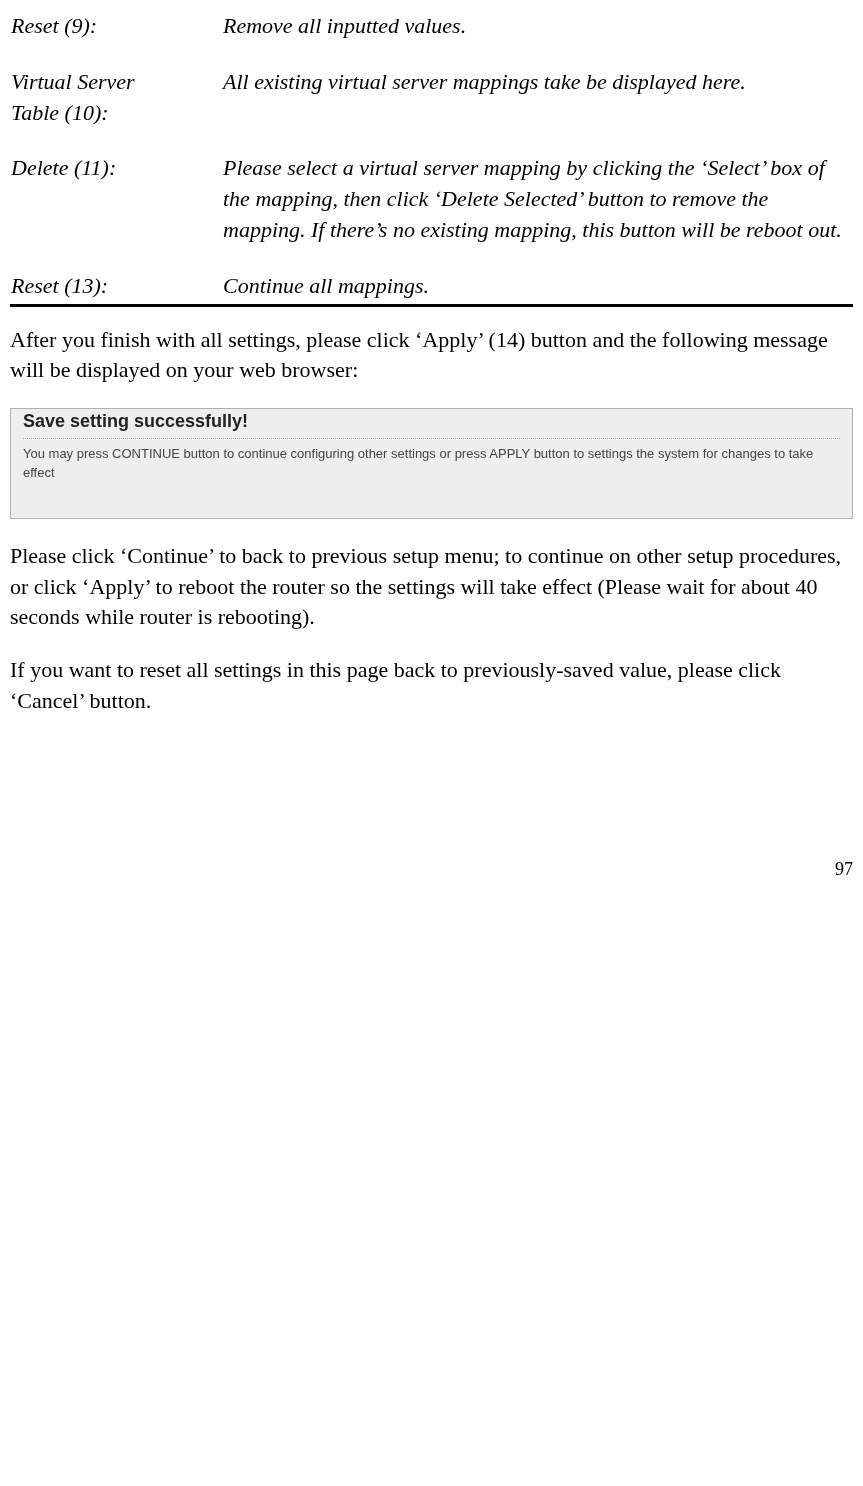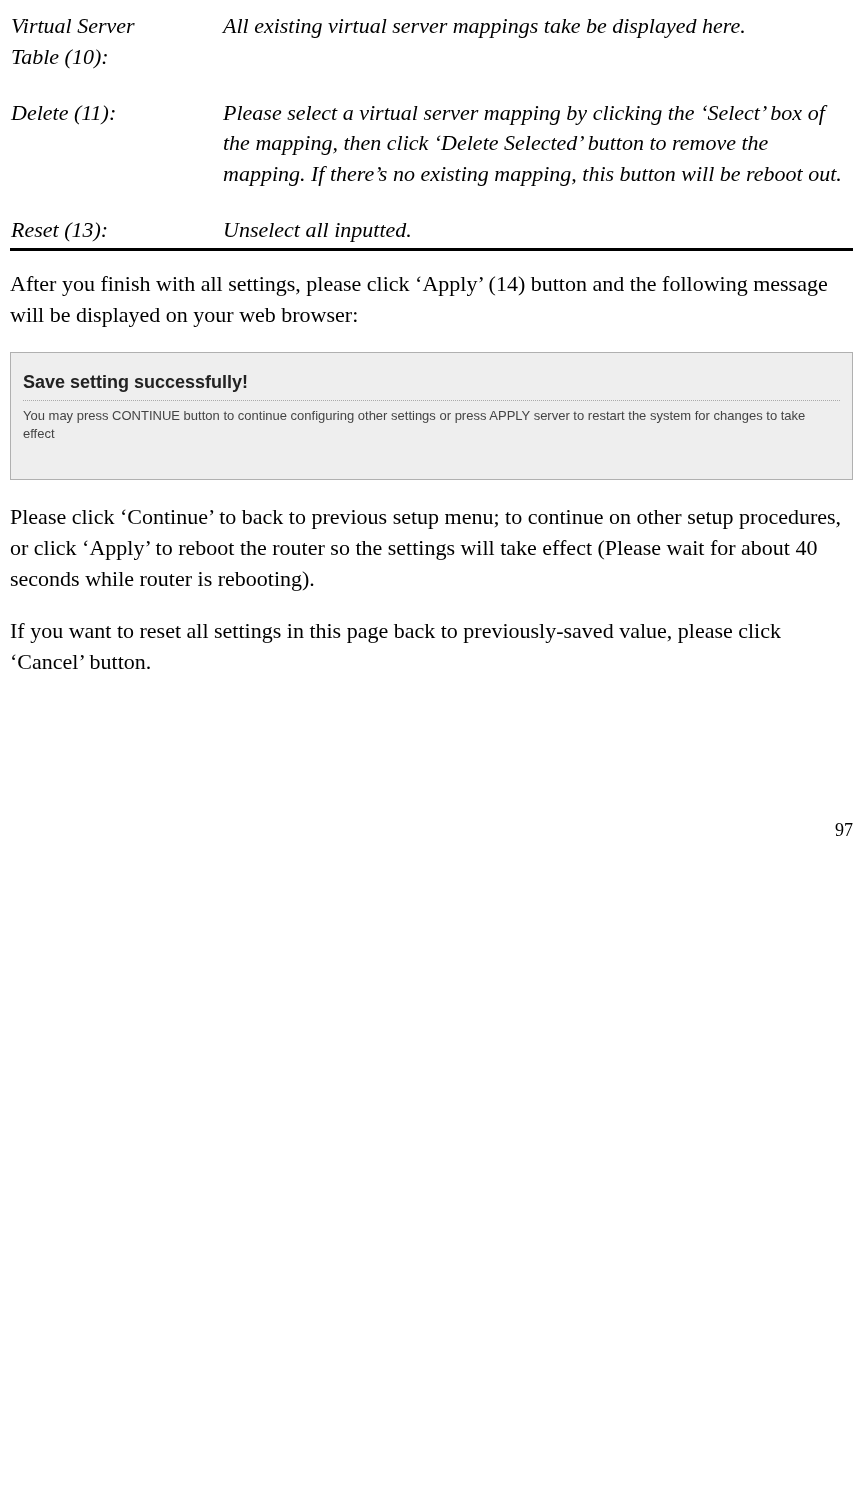--- a/index.html
+++ b/index.html
@@ -34,21 +34,21 @@
       border-top: 3px solid #000;
       margin: 2px 0 18px 0;
     }
     .body-text {
       font-style: normal;
       margin: 0 0 22px 0;
     }
     .panel {
       background: #eeeeee;
       border: 1px solid #b0b0b0;
-      padding: 17px 12px 18px 12px;
+      padding: 0 12px 18px 12px;
       margin-bottom: 22px;
       font-family: Arial, Helvetica, sans-serif;
     }
     .panel-title {
       font-size: 18px;
       font-weight: bold;
       color: #222;
       padding-bottom: 4px;
       border-bottom: 1px dotted #aaa;
       margin-bottom: 6px;
@@ -74,43 +74,47 @@
       font-style: normal;
       position: relative;
       margin-top: 140px;
     }
   </style>
 </head>
 <body>
 
 <table class="def-table">
   <tbody>
+      <tr>
+    <td class="term">Reset (9):</td>
+    <td>Remove all inputted values.</td>
+  </tr>
   <tr>
     <td class="term">
       <span>Virtual Server</span><br><span>Table (10):</span>
     </td>
     <td>All existing virtual server mappings take be displayed here.</td>
   </tr>
   <tr>
     <td class="term">Delete (11):</td>
     <td>Please select a virtual server mapping by clicking the ‘Select’ box of the mapping, then click ‘Delete Selected’ button to remove the mapping. If there’s no existing mapping, this button will be reboot out.</td>
   </tr>
   <tr class="last">
     <td class="term">Reset (13):</td>
-    <td>Unselect all inputted.</td>
+    <td>Continue all mappings.</td>
   </tr>
 </tbody>
   </table>
 
 <hr class="rule">
 
 <p class="body-text">After you finish with all settings, please click ‘Apply’ (14) button and the following message will be displayed on your web browser:</p>
 
 <div class="panel">
   <div class="panel-title">Save setting successfully!</div>
-  <div class="panel-body">You may press CONTINUE button to continue configuring other settings or press APPLY server to restart the system for changes to take effect</div>
+  <div class="panel-body">You may press CONTINUE button to continue configuring other settings or press APPLY button to settings the system for changes to take effect</div>
 </div>
 
 <p class="body-text">Please click ‘Continue’ to back to previous setup menu; to continue on other setup procedures, or click ‘Apply’ to reboot the router so the settings will take effect (Please wait for about 40 seconds while router is rebooting).</p>
 
 <p class="body-text">If you want to reset all settings in this page back to previously-saved value, please click ‘Cancel’ button.</p>
 
 <div class="page-number">97</div>
 
 </body></html>

